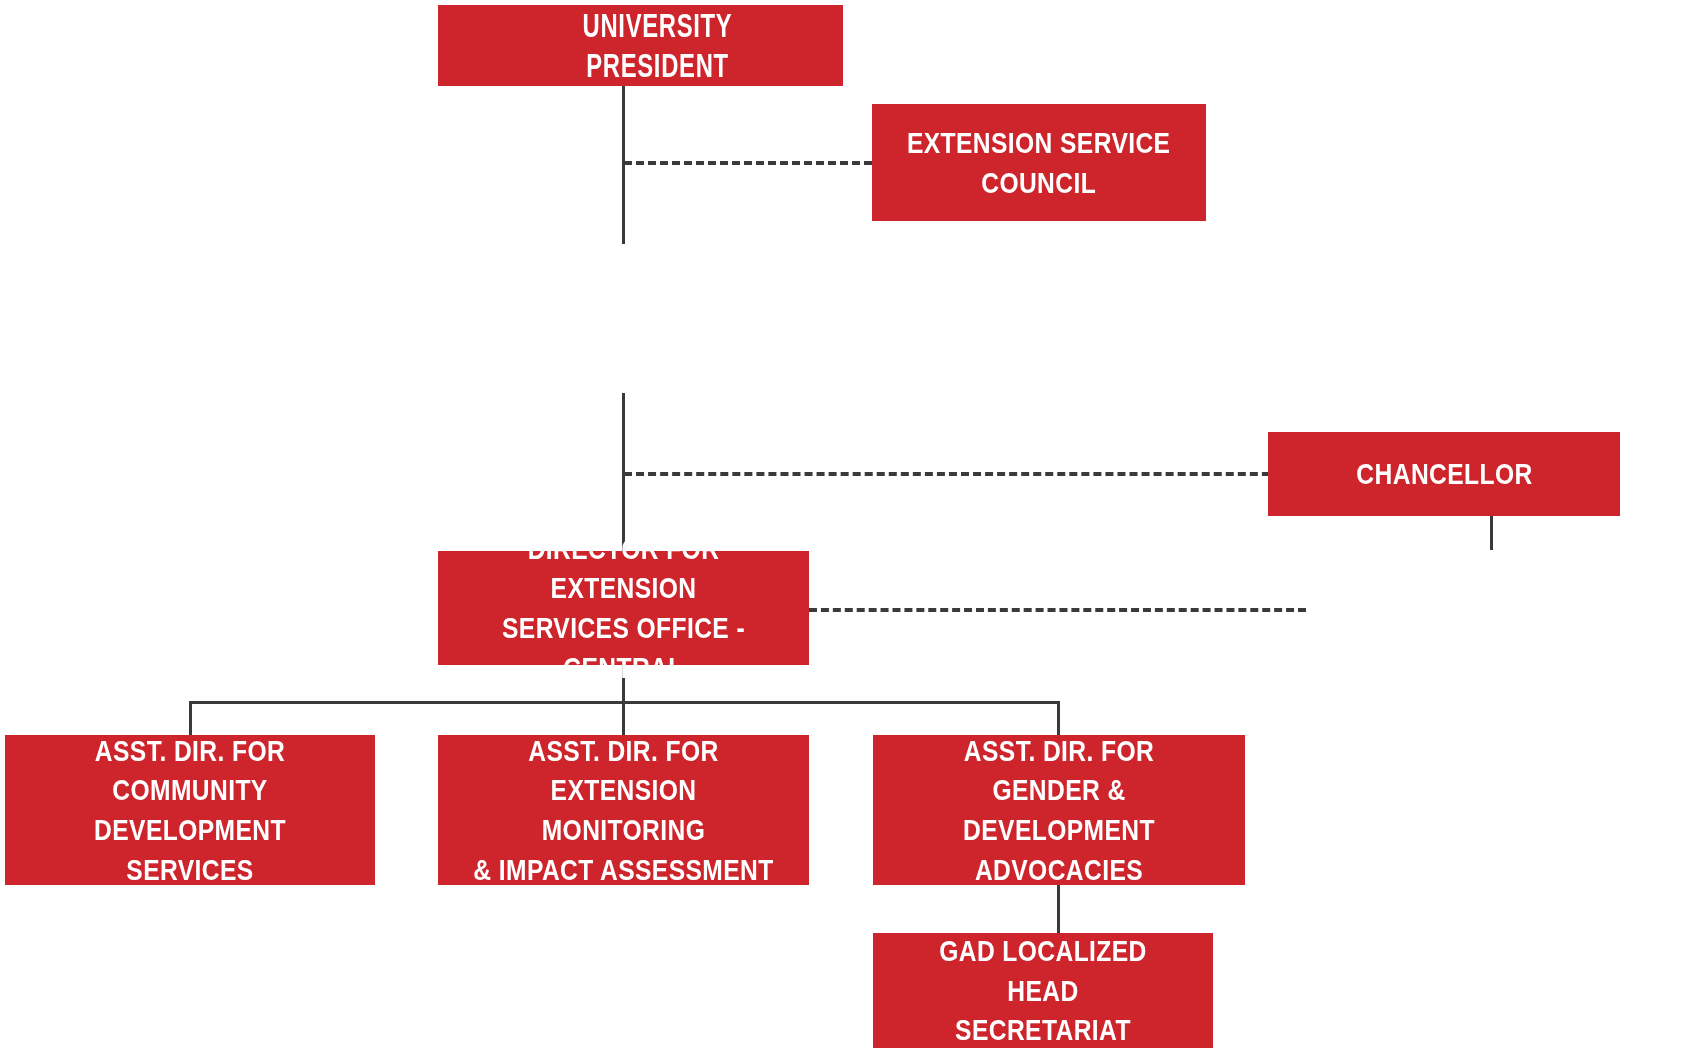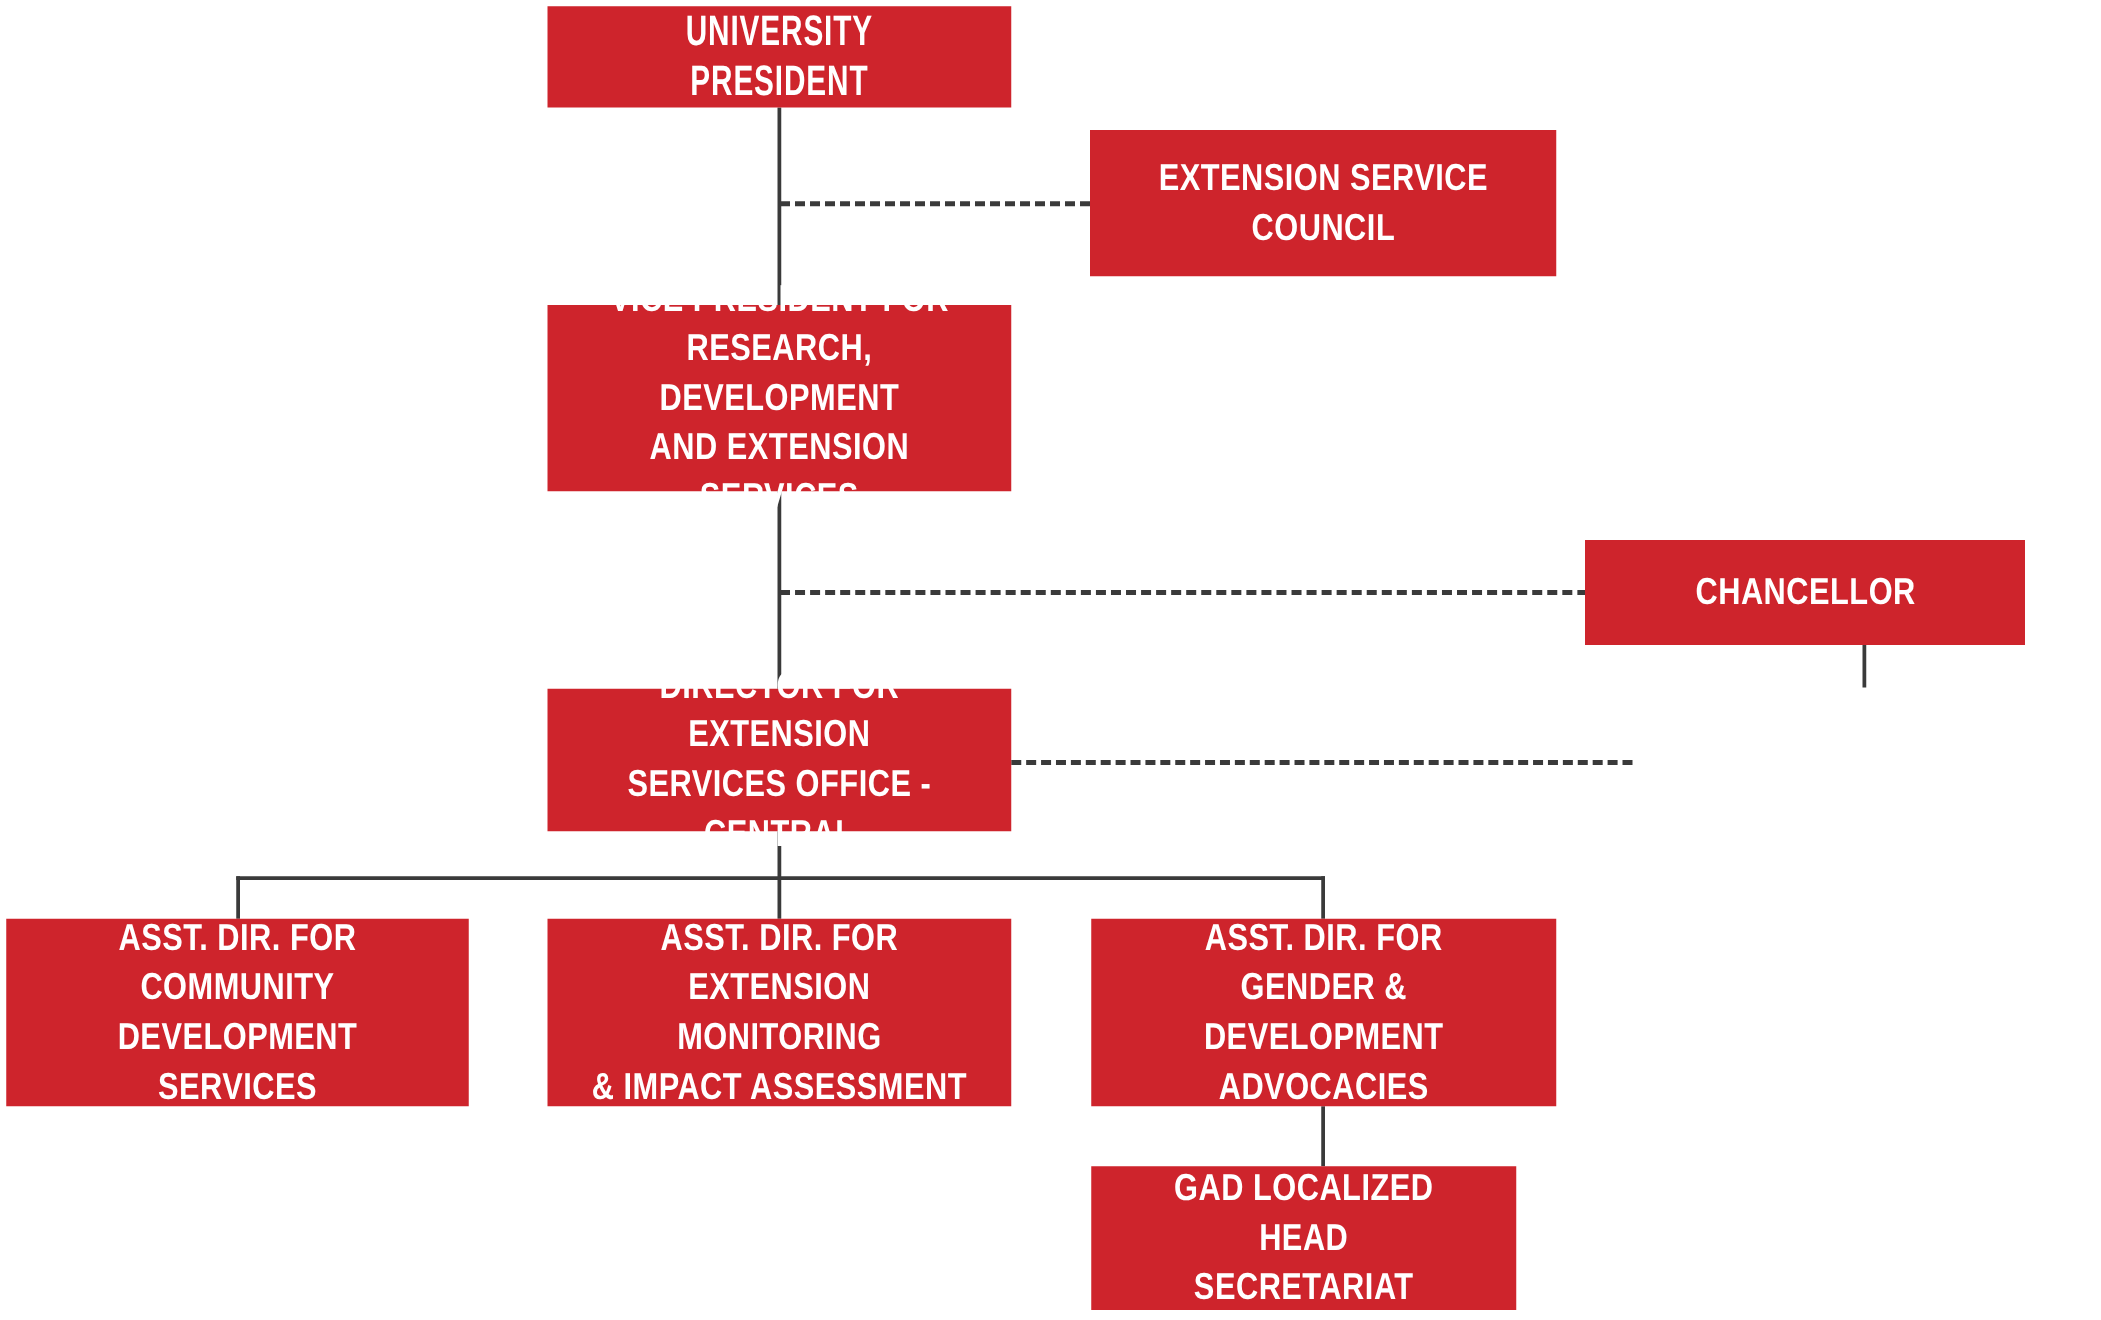--- a/index.html
+++ b/index.html
@@ -63,34 +63,29 @@
   <div class="line" style="left:622px; top:393px; width:3px;  height:158px;"></div>
   <div class="dash" style="left:624px; top:472px; width:682px;"></div>
   <div class="dash" style="left:809px; top:608px; width:497px;"></div>
   <div class="line" style="left:1490px;top:516px; width:3px;  height:34px;"></div>
   <div class="line" style="left:622px; top:665px; width:3px;  height:70px;"></div>
   <div class="line" style="left:189px; top:701px; width:871px;height:3px;"></div>
   <div class="line" style="left:189px; top:701px; width:3px;  height:34px;"></div>
   <div class="line" style="left:1057px;top:701px; width:3px;  height:34px;"></div>
   <div class="line" style="left:1057px;top:885px; width:3px;  height:48px;"></div>
 
-  <div class="node cond" style="left:438px; top:5px;   width:371px; height:81px;">
+  <div class="node cond" style="left:438px; top:5px;   width:371px; height:81px;padding-left:34px;">
     <span class="label">UNIVERSITY PRESIDENT</span>
   </div>
 
-  <div class="node geo" style="left:872px; top:104px; width:373px; height:117px;">
+  <div class="node geo" style="left:872px; top:104px; width:334px; height:117px;">
     <span class="label">EXTENSION SERVICE
 COUNCIL</span>
   </div>
 
-  <div class="node geo" style="left:438px; top:244px; width:371px; height:149px;">
-    <span class="label">VICE PRESIDENT FOR
-RESEARCH, DEVELOPMENT
-AND EXTENSION SERVICES</span>
-  </div>
 
   <div class="node geo" style="left:1268px; top:432px; width:352px; height:84px;">
     <span class="label">CHANCELLOR</span>
   </div>
 
   <div class="node geo" style="left:438px; top:551px; width:371px; height:114px;">
     <span class="label">DIRECTOR FOR EXTENSION
 SERVICES OFFICE - CENTRAL</span>
   </div>
 

